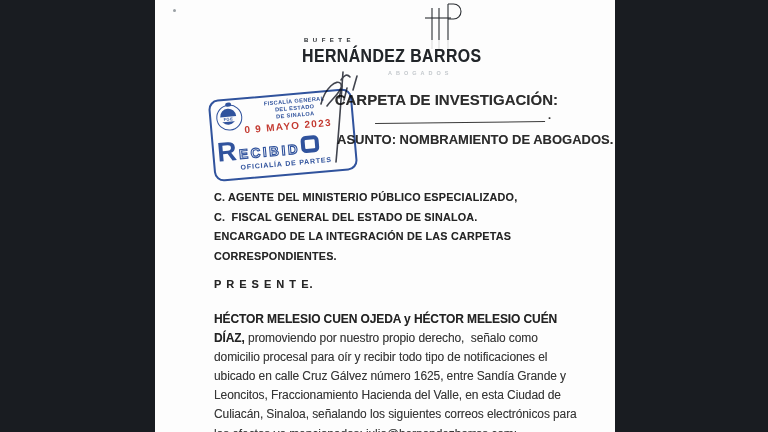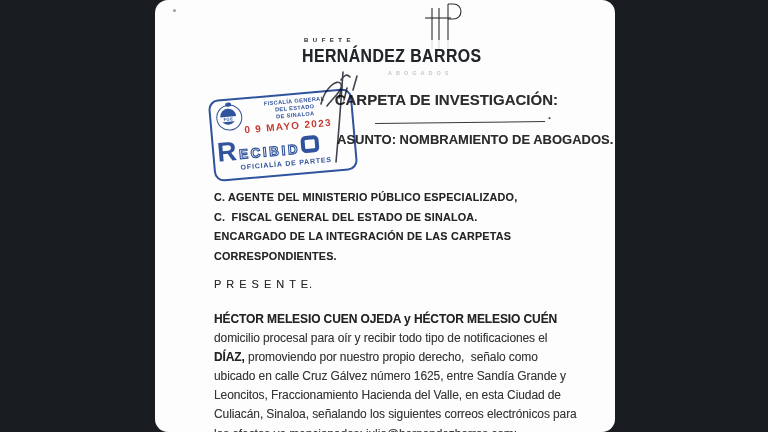--- a/index.html
+++ b/index.html
@@ -5,21 +5,20 @@
   html,body{margin:0;padding:0;}
   .stage{
     position:relative;width:768px;height:432px;overflow:hidden;
     background:var(--letterbox,#191c21);
     font-family:"Liberation Sans",sans-serif;
   }
   .paper{
     position:absolute;left:155px;top:0;width:460px;height:432px;
     background:var(--paper,#fdfdfd);
     color:var(--ink,#2e2e2e);
-    border-radius:13px;
   }
   .paper *{text-shadow:0 0 .5px rgba(40,40,40,.35);}
   .speck{position:absolute;left:18px;top:9px;width:3px;height:3px;border-radius:50%;background:#9aa0a4;}
 
   
   .monogram{position:absolute;left:268px;top:1px;}
   .firm-prefix{
     position:absolute;left:149px;top:37px;font-size:6px;font-weight:700;
     letter-spacing:4.5px;color:#3c4044;
   }
@@ -106,21 +105,21 @@
   }
   .signature{position:absolute;left:148px;top:64px;z-index:4;mix-blend-mode:multiply;}
 
   
   .addressee{position:absolute;left:59px;top:188px;z-index:2;}
   .addressee .doc-line{
     font-size:10.8px;font-weight:700;line-height:19.6px;letter-spacing:.2px;
     color:#252525;white-space:pre;
   }
   .presente{
-    position:absolute;left:59px;top:278px;font-size:11px;font-weight:400;
+    position:absolute;left:59px;top:278px;font-size:11px;font-weight:700;
     letter-spacing:1px;color:#252525;
   }
   .body-par{position:absolute;left:59px;top:310px;z-index:2;}
   .body-par .doc-line{
     font-size:12px;line-height:19.1px;letter-spacing:-.1px;color:#373737;
     white-space:pre;
   }
   .body-par .doc-line .b{font-weight:700;color:#232323;}
 </style>
 </head>
@@ -184,22 +183,22 @@
     <div class="addressee">
         <div class="doc-line">C. AGENTE DEL MINISTERIO PÚBLICO ESPECIALIZADO,</div>
         <div class="doc-line">C.  FISCAL GENERAL DEL ESTADO DE SINALOA.</div>
         <div class="doc-line">ENCARGADO DE LA INTEGRACIÓN DE LAS CARPETAS</div>
         <div class="doc-line">CORRESPONDIENTES.</div>
       </div>
     <div class="presente">P R E S E N T E.</div>
 
     <div class="body-par">
         <div class="doc-line"><span class="b">HÉCTOR MELESIO CUEN OJEDA y HÉCTOR MELESIO CUÉN</span></div>
+        <div class="doc-line"><span class="b">DÍAZ,</span><span> promoviendo por nuestro propio derecho,  señalo como</span></div>
         <div class="doc-line"><span>domicilio procesal para oír y recibir todo tipo de notificaciones el</span></div>
-        <div class="doc-line"><span class="b">DÍAZ,</span><span> promoviendo por nuestro propio derecho,  señalo como</span></div>
         <div class="doc-line"><span>ubicado en calle Cruz Gálvez número 1625, entre Sandía Grande y</span></div>
         <div class="doc-line"><span>Leoncitos, Fraccionamiento Hacienda del Valle, en esta Ciudad de</span></div>
         <div class="doc-line"><span>Culiacán, Sinaloa, señalando los siguientes correos electrónicos para</span></div>
         <div class="doc-line"><span>los efectos ya mencionados: julio@hernandezbarros.com;</span></div>
       </div>
 
   </div>
 </div>
 
 </body></html>

